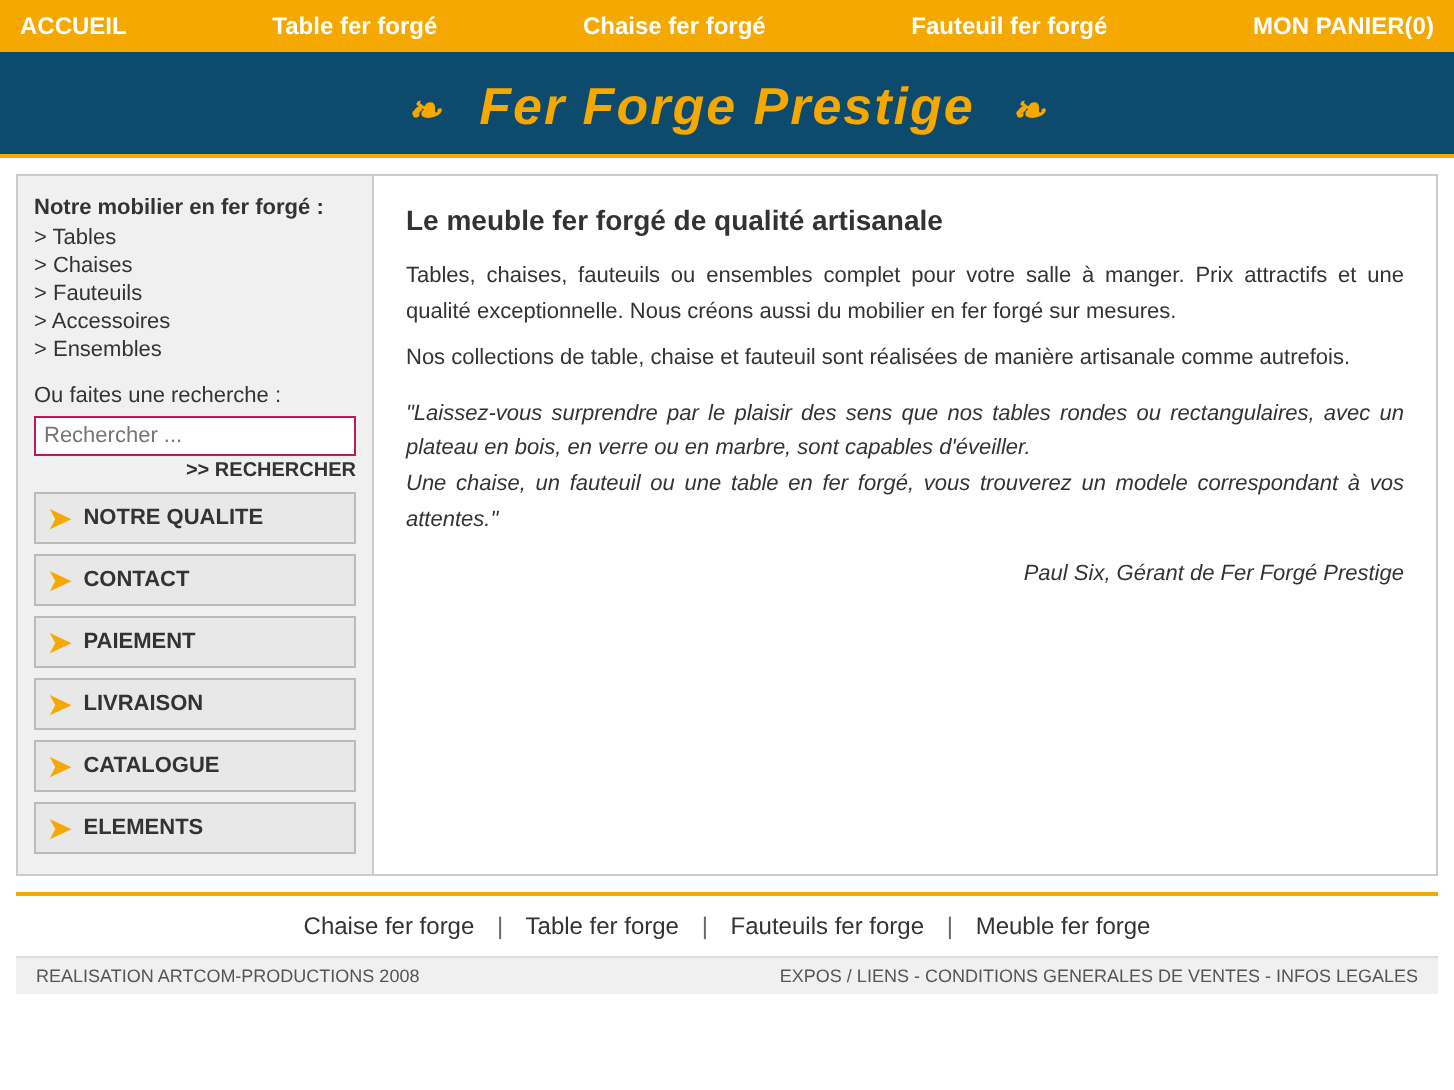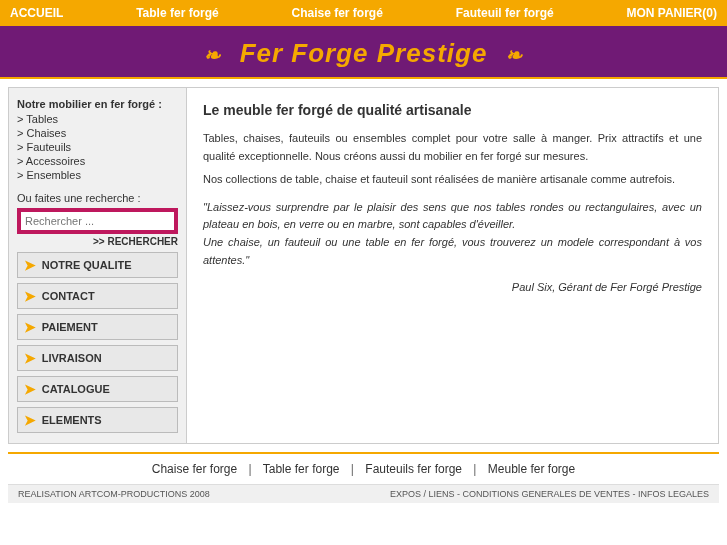--- a/index.html
+++ b/index.html
@@ -16,21 +16,21 @@
     .nav-item {
       color: #fff;
       font-weight: bold;
       font-size: 12px;
       cursor: pointer;
       text-decoration: none;
     }
 
     
     #header {
-      background: #701a75;
+      background: #0c4a6e;
       text-align: center;
       padding: 12px 0 8px;
       border-bottom: 2px solid #f5a800;
       position: relative;
     }
     #header h1 {
       font-size: 26px;
       color: #f5a800;
       font-weight: bold;
       font-style: italic;
@@ -73,21 +73,21 @@
     .sidebar-search-label {
       font-size: 11px;
       color: #333;
       margin-top: 10px;
       margin-bottom: 4px;
     }
     .sidebar-search-input {
       width: 100%;
       padding: 3px 4px;
       font-size: 11px;
-      border: 4px solid #be185d;
+      border: 1px solid #be185d;
       background: #fff;
     }
     .sidebar-search-btn {
       font-size: 10px;
       color: #333;
       cursor: pointer;
       margin-top: 2px;
       text-align: right;
       display: block;
       width: 100%;

